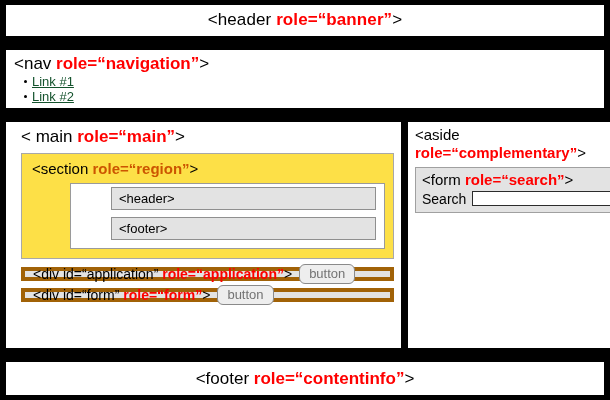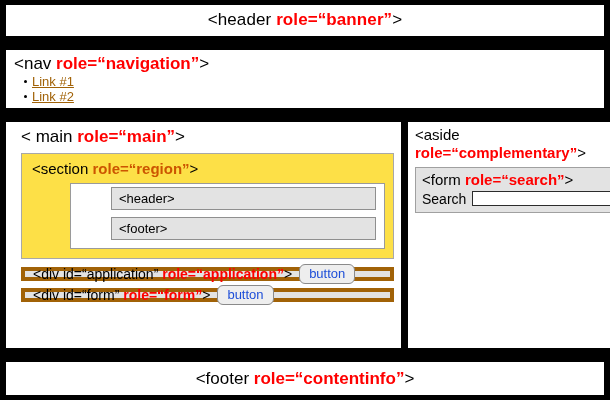--- a/index.html
+++ b/index.html
@@ -66,21 +66,21 @@
   .bullet {
     display: inline-block;
     width: 3px;
     height: 3px;
     background: #000;
     border-radius: 50%;
     margin-right: 5px;
     flex: none;
   }
   .nav-link {
-    color: #a16207;
+    color: #14532d;
     text-decoration: underline;
     font-size: 13px;
     cursor: pointer;
   }
 
   
   .middle {
     display: flex;
     flex-direction: row;
     gap: 7px;
@@ -167,21 +167,21 @@
   }
   .btn {
     background: #eeeeee;
     border: 1px solid #8a8a8a;
     border-radius: 6px;
     font-size: 13px;
     font-family: "Liberation Sans", sans-serif;
     padding: 1px 9px 2px 9px;
     line-height: 15px;
     cursor: pointer;
-    color: #1d4ed8;
+    color: #737373;
   }
 
   
   .aside-panel {
     flex: 1 1 auto;
     box-sizing: border-box;
     padding: 4px 6px 6px 7px;
   }
   .aside-title {
     font-size: 15px;

